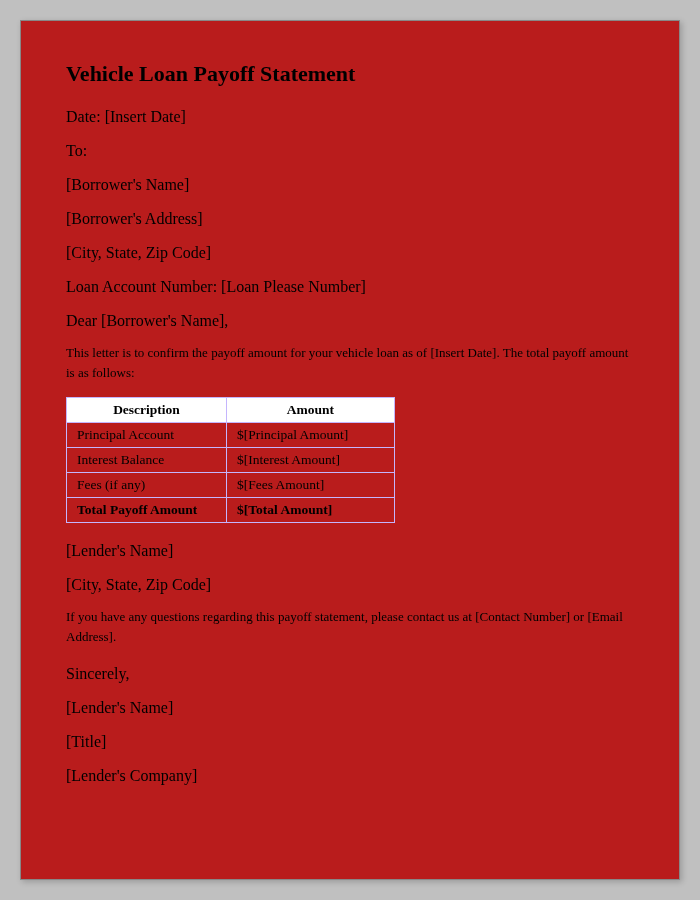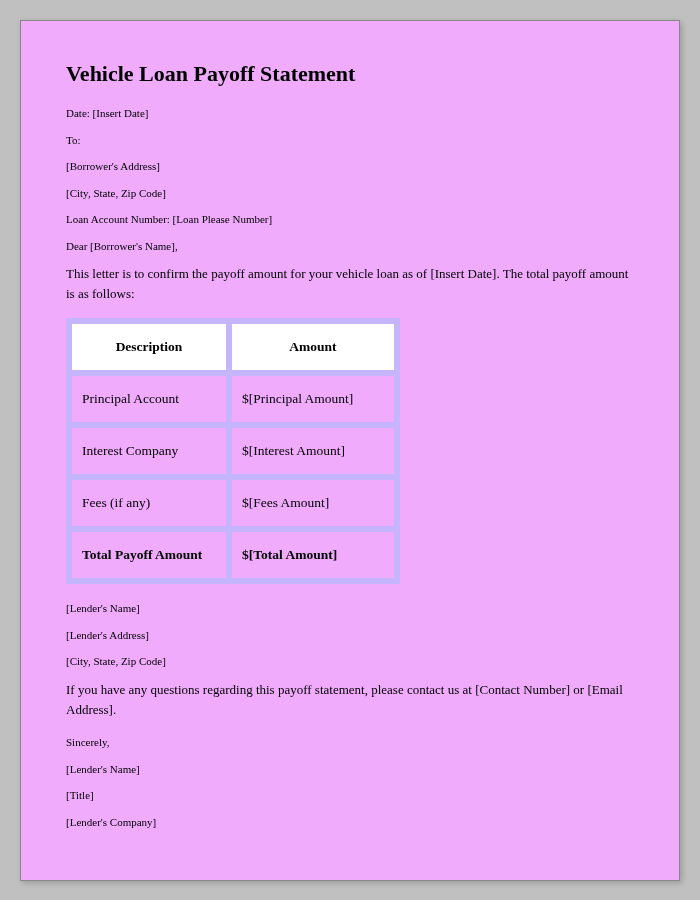--- a/index.html
+++ b/index.html
@@ -12,59 +12,59 @@
       background: #c0c0c0;
       display: flex;
       justify-content: center;
       align-items: flex-start;
       min-height: 900px;
       padding: 20px;
       font-family: Georgia, 'Times New Roman', serif;
     }
 
     .document {
-      background: #f0abfc;
+      background: #b91c1c;
       width: 660px;
       min-height: 860px;
       border: 1px solid #888;
       padding: 40px 45px;
       box-shadow: 2px 2px 6px rgba(0,0,0,0.2);
     }
 
     .doc-title {
       font-size: 22px;
       font-weight: bold;
       margin-bottom: 18px;
       font-family: Georgia, serif;
     }
 
     .doc-line {
-      font-size: 11px;
+      font-size: 16px;
       margin-bottom: 10px;
       line-height: 1.5;
       font-family: Georgia, serif;
     }
 
     .doc-paragraph {
       font-size: 13px;
       margin-bottom: 14px;
       line-height: 1.55;
       font-family: Georgia, serif;
     }
 
     .payoff-table {
       border-collapse: collapse;
       margin-bottom: 16px;
       margin-top: 4px;
     }
 
     .payoff-table th,
     .payoff-table td {
-      border: 6px solid #c4b5fd;
-      padding: 15px 10px;
+      border: 1px solid #c4b5fd;
+      padding: 4px 10px;
       font-size: 13.5px;
       font-family: Georgia, serif;
     }
 
     .payoff-table th {
       font-weight: bold;
       text-align: center;
       background: #fff;
     }
 
@@ -82,55 +82,55 @@
   </style>
 </head>
 <body>
 
 <div class="document">
 
   <div class="doc-title">Vehicle Loan Payoff Statement</div>
 
   <div class="doc-line">Date: [Insert Date]</div>
   <div class="doc-line">To:</div>
+  <div class="doc-line">[Borrower's Name]</div>
   <div class="doc-line">[Borrower's Address]</div>
   <div class="doc-line">[City, State, Zip Code]</div>
   <div class="doc-line">Loan Account Number: [Loan Please Number]</div>
   <div class="doc-line">Dear [Borrower's Name],</div>
   <div class="doc-paragraph">This letter is to confirm the payoff amount for your vehicle loan as of [Insert Date]. The total payoff amount is as follows:</div>
 
   <table class="payoff-table">
     <thead>
       <tr>
         <th>Description</th>
         <th>Amount</th>
       </tr>
     </thead>
     <tbody>
       <tr>
         <td>Principal Account</td>
         <td>$[Principal Amount]</td>
       </tr>
       <tr>
-        <td>Interest Company</td>
+        <td>Interest Balance</td>
         <td>$[Interest Amount]</td>
       </tr>
       <tr>
         <td>Fees (if any)</td>
         <td>$[Fees Amount]</td>
       </tr>
       <tr class="total-row">
         <td>Total Payoff Amount</td>
         <td>$[Total Amount]</td>
       </tr>
     </tbody>
   </table>
 
   <div class="doc-line">[Lender's Name]</div>
-  <div class="doc-line">[Lender's Address]</div>
   <div class="doc-line">[City, State, Zip Code]</div>
   <div class="doc-paragraph">If you have any questions regarding this payoff statement, please contact us at [Contact Number] or [Email Address].</div>
   <div class="doc-line">Sincerely,</div>
   <div class="doc-line">[Lender's Name]</div>
   <div class="doc-line">[Title]</div>
   <div class="doc-line">[Lender's Company]</div>
 
 </div>
 
 </body></html>

